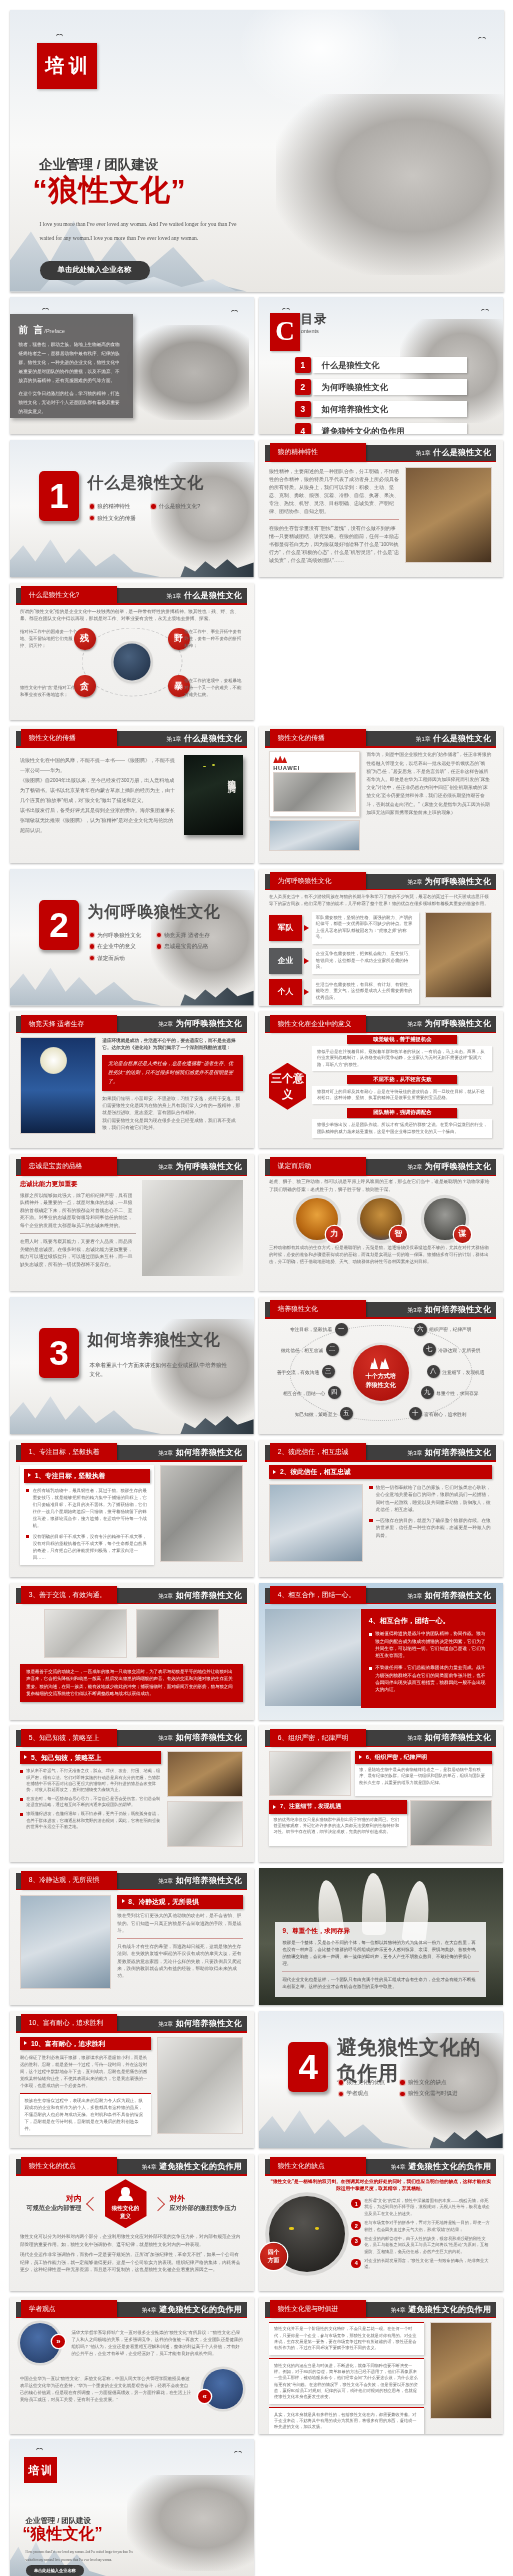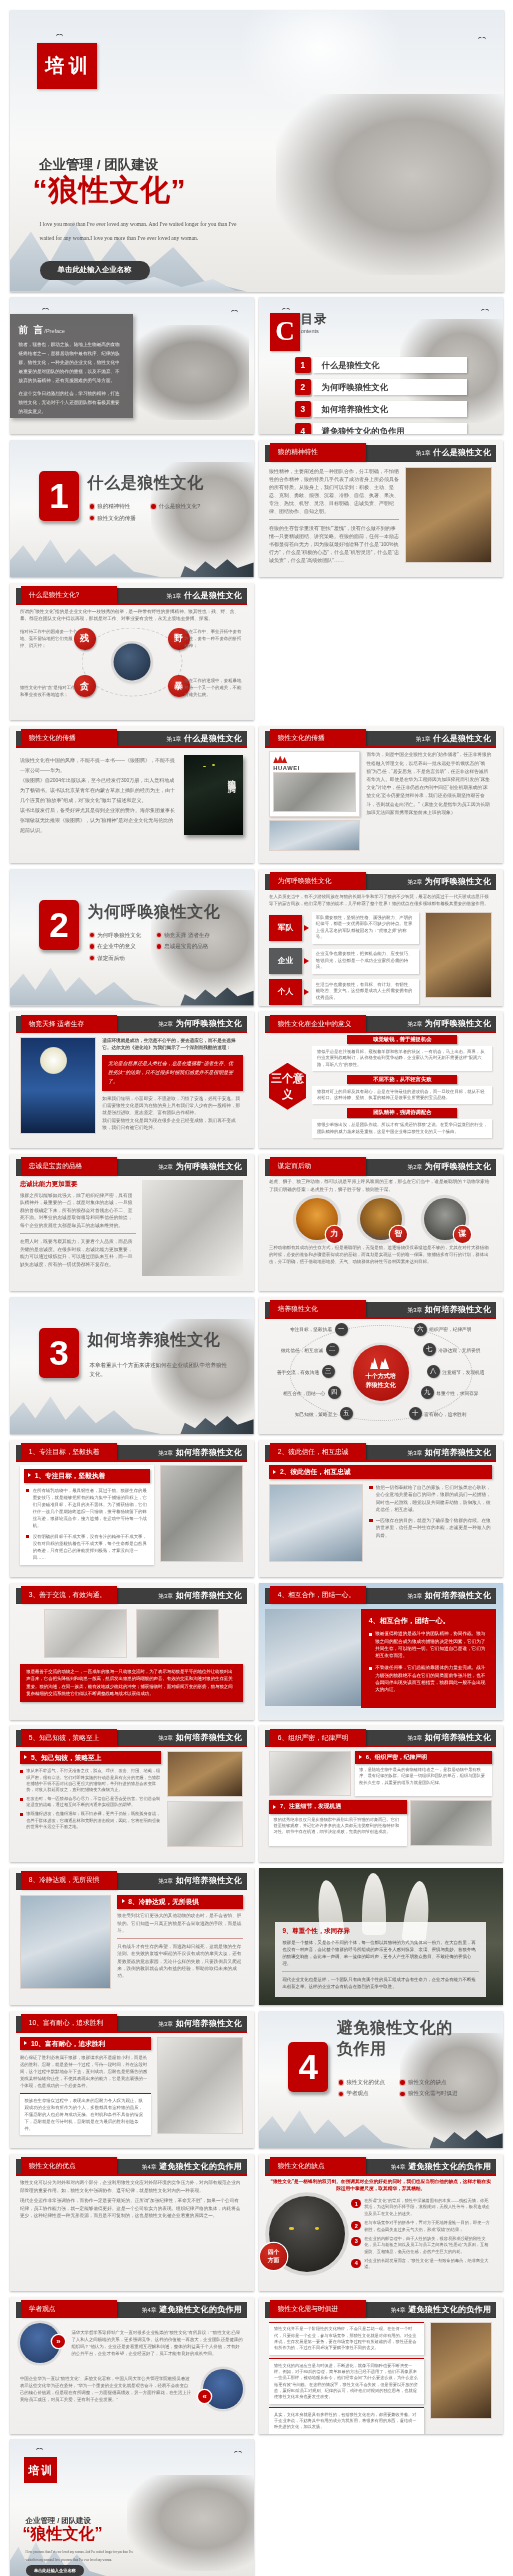--- a/index.html
+++ b/index.html
@@ -708,21 +708,21 @@
           </div>
         </div>
         <div class="ph ph-light" style="width:86px;height:97px;flex:none"></div>
       </div>
     </section>
     <section class="slide half snow">
       <div class="wolfblob"></div>
       <div class="peaks"></div>
       <div class="rocks"></div>
       <div class="secnum">4</div>
-      <div class="secttl" style="top:7px;font-size:16px;line-height:1.3"><span>避免狼性文化的</span><br><span>负作用</span></div>
+      <div class="secttl" style="top:23px;font-size:20px;line-height:1.3"><span>避免狼性文化的</span><br><span>负作用</span></div>
       <div class="secbul" style="top:68px">
         <div class="col">
           <div class="sb">
               <span class="dot"></span>
               <span>狼性文化的优点</span>
             </div>
           <div class="sb">
               <span class="dot"></span>
               <span>学者观点</span>
             </div>
@@ -741,20 +741,37 @@
     </section>
   </div>
 
   <div class="row">
     <section class="slide half paper">
       <div class="chead">
         <span class="topic">狼性文化的优点</span>
         <span class="chap"><span>第4章</span><b>避免狼性文化的负作用</b></span>
       </div>
       <div class="cbody" style="padding-top:5.1px">
+        <div style="display:flex;align-items:center;justify-content:center;gap:6.4px;margin-bottom:5.1px">
+          <div style="text-align:right">
+            <div style="color:#c00000;font-size:7.7px;font-weight:bold">对内</div>
+            <div style="color:#4a4a4a;font-size:6.1px;font-weight:bold">可规范企业内部管理</div>
+          </div>
+          <div class="chev l"></div>
+          <div class="hex" style="width:42px;height:49px;flex-direction:column;font-size:5.5px;white-space:pre-line">
+            <div class="headicon"></div>
+            <span style="margin-top:6.4px">狼性文化的
+意义</span>
+          </div>
+          <div class="chev r"></div>
+          <div>
+            <div style="color:#c00000;font-size:7.7px;font-weight:bold">对外</div>
+            <div style="color:#4a4a4a;font-size:6.1px;font-weight:bold">应对外部的激烈竞争压力</div>
+          </div>
+        </div>
         <p class="p" style="font-size:4.6px">狼性文化可以分为对外和对内两个部分，企业利用狼性文化应对外部环境的竞争压力外，对内部有规范企业内部管理的重要作用。如，狼性文化中强调协作、遵守纪律，就是狼性文化对内的一种表现。</p>
         <p class="p" style="font-size:4.6px;margin-top:3.2px">现代企业运作非常强调协作，而协作一定是要守规矩的。正所谓“加强纪律性，革命无不胜”，如果一个公司有纪律，员工协作能力强，就一定能够做得更好。这是一个公司软实力的表现。组织纪律严格的集体，内耗将会更少，这种纪律性是一种无形资源，而且是不可复制的，这也是狼性文化被企业看重的原因之一。</p>
       </div>
     </section>
     <section class="slide half paper">
       <div class="chead">
         <span class="topic">狼性文化的缺点</span>
         <span class="chap"><span>第4章</span><b>避免狼性文化的负作用</b></span>
       </div>
       <div class="cbody" style="padding-top:3.8px">

